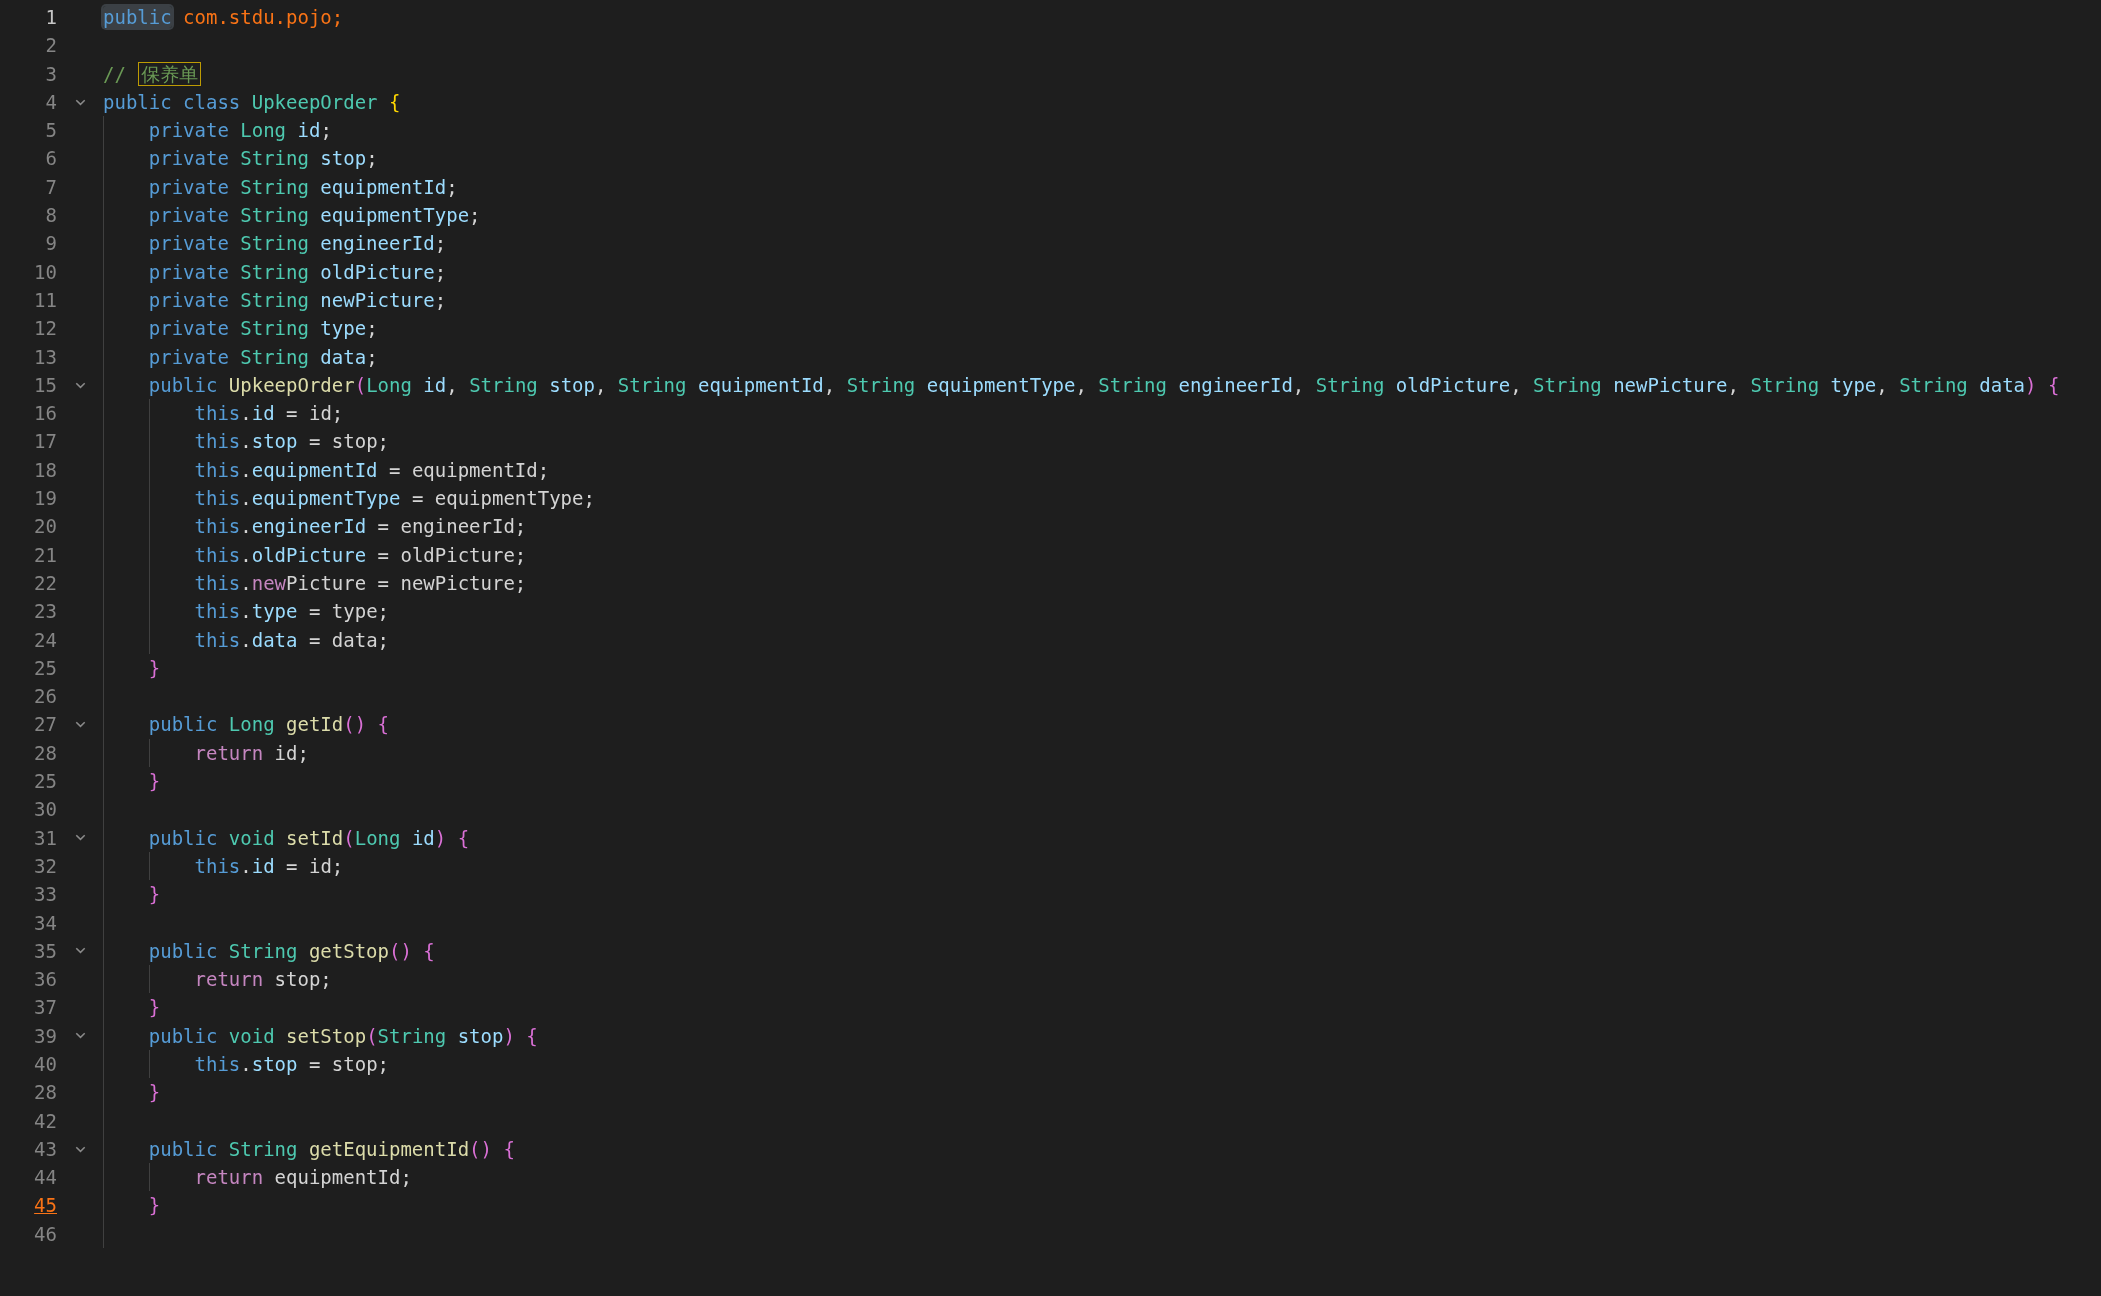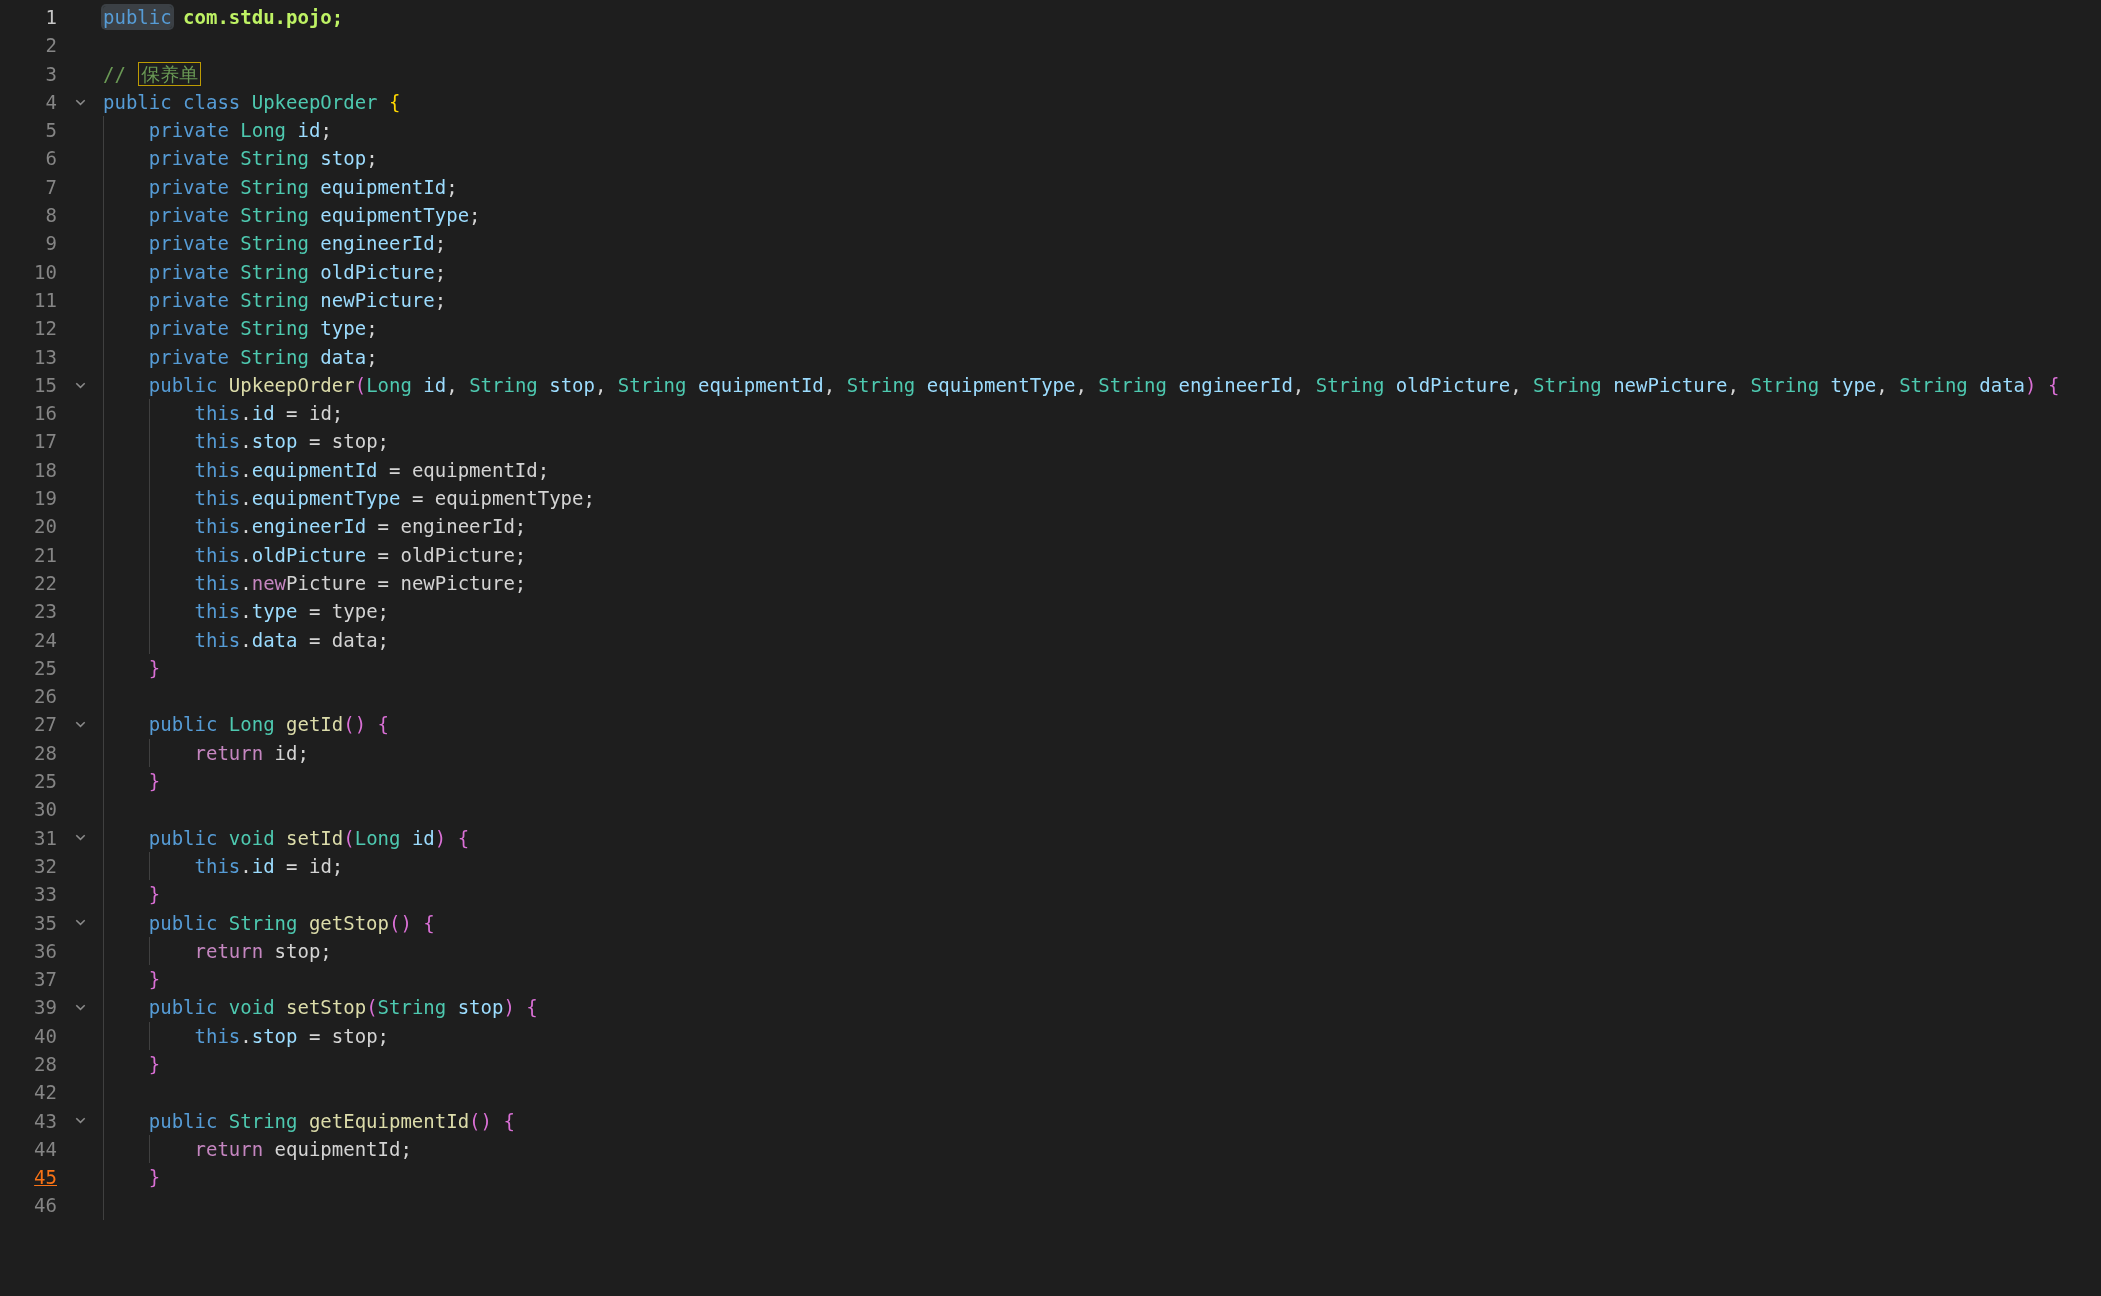--- a/index.html
+++ b/index.html
@@ -70,21 +70,21 @@
     border: 1px solid #bd9b03;
     padding: 0 2px;
     margin: 0 1px;
   }
 </style>
 </head>
 <body>
 
 <div class="editor">
   <div class="lines-host">
-      <div class="line-row"><div class="num-cell active" style="color: rgb(198, 198, 198);">1</div><div class="fold-cell"></div><div class="code-cell"><span class="tok-hl" style="color: rgb(86, 156, 214); background: rgb(59, 64, 69);">public</span><span style="color: #bef264; font-weight: bold;"> com.stdu.pojo;</span></div></div>
+      <div class="line-row"><div class="num-cell active" style="color: rgb(198, 198, 198);">1</div><div class="fold-cell"></div><div class="code-cell"><span class="tok-hl" style="color: rgb(86, 156, 214); background: rgb(59, 64, 69);">public</span><span style="color: #f97316;"> com.stdu.pojo;</span></div></div>
       <div class="line-row"><div class="num-cell" style="color: rgb(133, 133, 133);">2</div><div class="fold-cell"></div><div class="code-cell"></div></div>
       <div class="line-row"><div class="num-cell" style="color: rgb(133, 133, 133);">3</div><div class="fold-cell"></div><div class="code-cell"><span style="color: rgb(106, 153, 85);">// </span><span class="tok-ubox" style="color: rgb(106, 153, 85); border-color: rgb(189, 155, 3);">保养单</span></div></div>
       <div class="line-row"><div class="num-cell" style="color: rgb(133, 133, 133);">4</div><div class="fold-cell"><svg width="15" height="15" viewBox="0 0 16 16">
             <path d="M3.5 5.5 L8 10 L12.5 5.5" fill="none" stroke="#8a8a8a" stroke-width="1.6"></path>
           </svg></div><div class="code-cell"><span style="color: rgb(86, 156, 214);">public class </span><span style="color: rgb(78, 201, 176);">UpkeepOrder </span><span style="color: rgb(255, 215, 0);">{</span></div></div>
       <div class="line-row"><div class="num-cell" style="color: rgb(133, 133, 133);">5</div><div class="fold-cell"></div><div class="code-cell"><span class="indent-guide" style="left: 0ch; background: rgb(64, 64, 64);"></span><span style="color: rgb(212, 212, 212);">    </span><span style="color: rgb(86, 156, 214);">private </span><span style="color: rgb(78, 201, 176);">Long </span><span style="color: rgb(156, 220, 254);">id</span><span style="color: rgb(212, 212, 212);">;</span></div></div>
       <div class="line-row"><div class="num-cell" style="color: rgb(133, 133, 133);">6</div><div class="fold-cell"></div><div class="code-cell"><span class="indent-guide" style="left: 0ch; background: rgb(64, 64, 64);"></span><span style="color: rgb(212, 212, 212);">    </span><span style="color: rgb(86, 156, 214);">private </span><span style="color: rgb(78, 201, 176);">String </span><span style="color: rgb(156, 220, 254);">stop</span><span style="color: rgb(212, 212, 212);">;</span></div></div>
       <div class="line-row"><div class="num-cell" style="color: rgb(133, 133, 133);">7</div><div class="fold-cell"></div><div class="code-cell"><span class="indent-guide" style="left: 0ch; background: rgb(64, 64, 64);"></span><span style="color: rgb(212, 212, 212);">    </span><span style="color: rgb(86, 156, 214);">private </span><span style="color: rgb(78, 201, 176);">String </span><span style="color: rgb(156, 220, 254);">equipmentId</span><span style="color: rgb(212, 212, 212);">;</span></div></div>
       <div class="line-row"><div class="num-cell" style="color: rgb(133, 133, 133);">8</div><div class="fold-cell"></div><div class="code-cell"><span class="indent-guide" style="left: 0ch; background: rgb(64, 64, 64);"></span><span style="color: rgb(212, 212, 212);">    </span><span style="color: rgb(86, 156, 214);">private </span><span style="color: rgb(78, 201, 176);">String </span><span style="color: rgb(156, 220, 254);">equipmentType</span><span style="color: rgb(212, 212, 212);">;</span></div></div>
       <div class="line-row"><div class="num-cell" style="color: rgb(133, 133, 133);">9</div><div class="fold-cell"></div><div class="code-cell"><span class="indent-guide" style="left: 0ch; background: rgb(64, 64, 64);"></span><span style="color: rgb(212, 212, 212);">    </span><span style="color: rgb(86, 156, 214);">private </span><span style="color: rgb(78, 201, 176);">String </span><span style="color: rgb(156, 220, 254);">engineerId</span><span style="color: rgb(212, 212, 212);">;</span></div></div>
@@ -110,20 +110,21 @@
             <path d="M3.5 5.5 L8 10 L12.5 5.5" fill="none" stroke="#8a8a8a" stroke-width="1.6"></path>
           </svg></div><div class="code-cell"><span class="indent-guide" style="left: 0ch; background: rgb(64, 64, 64);"></span><span style="color: rgb(212, 212, 212);">    </span><span style="color: rgb(86, 156, 214);">public </span><span style="color: rgb(78, 201, 176);">Long </span><span style="color: rgb(220, 220, 170);">getId</span><span style="color: rgb(218, 112, 214);">()</span><span style="color: rgb(212, 212, 212);"> </span><span style="color: rgb(218, 112, 214);">{</span></div></div>
       <div class="line-row"><div class="num-cell" style="color: rgb(133, 133, 133);">28</div><div class="fold-cell"></div><div class="code-cell"><span class="indent-guide" style="left: 0ch; background: rgb(64, 64, 64);"></span><span class="indent-guide" style="left: 4ch; background: rgb(64, 64, 64);"></span><span style="color: rgb(212, 212, 212);">        </span><span style="color: rgb(197, 134, 192);">return</span><span style="color: rgb(212, 212, 212);"> id;</span></div></div>
       <div class="line-row"><div class="num-cell" style="color: rgb(133, 133, 133);">25</div><div class="fold-cell"></div><div class="code-cell"><span class="indent-guide" style="left: 0ch; background: rgb(64, 64, 64);"></span><span style="color: rgb(212, 212, 212);">    </span><span style="color: rgb(218, 112, 214);">}</span></div></div>
       <div class="line-row"><div class="num-cell" style="color: rgb(133, 133, 133);">30</div><div class="fold-cell"></div><div class="code-cell"><span class="indent-guide" style="left: 0ch; background: rgb(64, 64, 64);"></span></div></div>
       <div class="line-row"><div class="num-cell" style="color: rgb(133, 133, 133);">31</div><div class="fold-cell"><svg width="15" height="15" viewBox="0 0 16 16">
             <path d="M3.5 5.5 L8 10 L12.5 5.5" fill="none" stroke="#8a8a8a" stroke-width="1.6"></path>
           </svg></div><div class="code-cell"><span class="indent-guide" style="left: 0ch; background: rgb(64, 64, 64);"></span><span style="color: rgb(212, 212, 212);">    </span><span style="color: rgb(86, 156, 214);">public </span><span style="color: rgb(78, 201, 176);">void </span><span style="color: rgb(220, 220, 170);">setId</span><span style="color: rgb(218, 112, 214);">(</span><span style="color: rgb(78, 201, 176);">Long </span><span style="color: rgb(156, 220, 254);">id</span><span style="color: rgb(218, 112, 214);">)</span><span style="color: rgb(212, 212, 212);"> </span><span style="color: rgb(218, 112, 214);">{</span></div></div>
       <div class="line-row"><div class="num-cell" style="color: rgb(133, 133, 133);">32</div><div class="fold-cell"></div><div class="code-cell"><span class="indent-guide" style="left: 0ch; background: rgb(64, 64, 64);"></span><span class="indent-guide" style="left: 4ch; background: rgb(64, 64, 64);"></span><span style="color: rgb(212, 212, 212);">        </span><span style="color: rgb(86, 156, 214);">this</span><span style="color: rgb(212, 212, 212);">.</span><span style="color: rgb(156, 220, 254);">id</span><span style="color: rgb(212, 212, 212);"> = id;</span></div></div>
       <div class="line-row"><div class="num-cell" style="color: rgb(133, 133, 133);">33</div><div class="fold-cell"></div><div class="code-cell"><span class="indent-guide" style="left: 0ch; background: rgb(64, 64, 64);"></span><span style="color: rgb(212, 212, 212);">    </span><span style="color: rgb(218, 112, 214);">}</span></div></div>
+      <div class="line-row"><div class="num-cell" style="color: rgb(133, 133, 133);">34</div><div class="fold-cell"></div><div class="code-cell"><span class="indent-guide" style="left: 0ch; background: rgb(64, 64, 64);"></span></div></div>
       <div class="line-row"><div class="num-cell" style="color: rgb(133, 133, 133);">35</div><div class="fold-cell"><svg width="15" height="15" viewBox="0 0 16 16">
             <path d="M3.5 5.5 L8 10 L12.5 5.5" fill="none" stroke="#8a8a8a" stroke-width="1.6"></path>
           </svg></div><div class="code-cell"><span class="indent-guide" style="left: 0ch; background: rgb(64, 64, 64);"></span><span style="color: rgb(212, 212, 212);">    </span><span style="color: rgb(86, 156, 214);">public </span><span style="color: rgb(78, 201, 176);">String </span><span style="color: rgb(220, 220, 170);">getStop</span><span style="color: rgb(218, 112, 214);">()</span><span style="color: rgb(212, 212, 212);"> </span><span style="color: rgb(218, 112, 214);">{</span></div></div>
       <div class="line-row"><div class="num-cell" style="color: rgb(133, 133, 133);">36</div><div class="fold-cell"></div><div class="code-cell"><span class="indent-guide" style="left: 0ch; background: rgb(64, 64, 64);"></span><span class="indent-guide" style="left: 4ch; background: rgb(64, 64, 64);"></span><span style="color: rgb(212, 212, 212);">        </span><span style="color: rgb(197, 134, 192);">return</span><span style="color: rgb(212, 212, 212);"> stop;</span></div></div>
       <div class="line-row"><div class="num-cell" style="color: rgb(133, 133, 133);">37</div><div class="fold-cell"></div><div class="code-cell"><span class="indent-guide" style="left: 0ch; background: rgb(64, 64, 64);"></span><span style="color: rgb(212, 212, 212);">    </span><span style="color: rgb(218, 112, 214);">}</span></div></div>
       <div class="line-row"><div class="num-cell" style="color: rgb(133, 133, 133);">39</div><div class="fold-cell"><svg width="15" height="15" viewBox="0 0 16 16">
             <path d="M3.5 5.5 L8 10 L12.5 5.5" fill="none" stroke="#8a8a8a" stroke-width="1.6"></path>
           </svg></div><div class="code-cell"><span class="indent-guide" style="left: 0ch; background: rgb(64, 64, 64);"></span><span style="color: rgb(212, 212, 212);">    </span><span style="color: rgb(86, 156, 214);">public </span><span style="color: rgb(78, 201, 176);">void </span><span style="color: rgb(220, 220, 170);">setStop</span><span style="color: rgb(218, 112, 214);">(</span><span style="color: rgb(78, 201, 176);">String </span><span style="color: rgb(156, 220, 254);">stop</span><span style="color: rgb(218, 112, 214);">)</span><span style="color: rgb(212, 212, 212);"> </span><span style="color: rgb(218, 112, 214);">{</span></div></div>
       <div class="line-row"><div class="num-cell" style="color: rgb(133, 133, 133);">40</div><div class="fold-cell"></div><div class="code-cell"><span class="indent-guide" style="left: 0ch; background: rgb(64, 64, 64);"></span><span class="indent-guide" style="left: 4ch; background: rgb(64, 64, 64);"></span><span style="color: rgb(212, 212, 212);">        </span><span style="color: rgb(86, 156, 214);">this</span><span style="color: rgb(212, 212, 212);">.</span><span style="color: rgb(156, 220, 254);">stop</span><span style="color: rgb(212, 212, 212);"> = stop;</span></div></div>
       <div class="line-row"><div class="num-cell" style="color: rgb(133, 133, 133);">28</div><div class="fold-cell"></div><div class="code-cell"><span class="indent-guide" style="left: 0ch; background: rgb(64, 64, 64);"></span><span style="color: rgb(212, 212, 212);">    </span><span style="color: rgb(218, 112, 214);">}</span></div></div>

